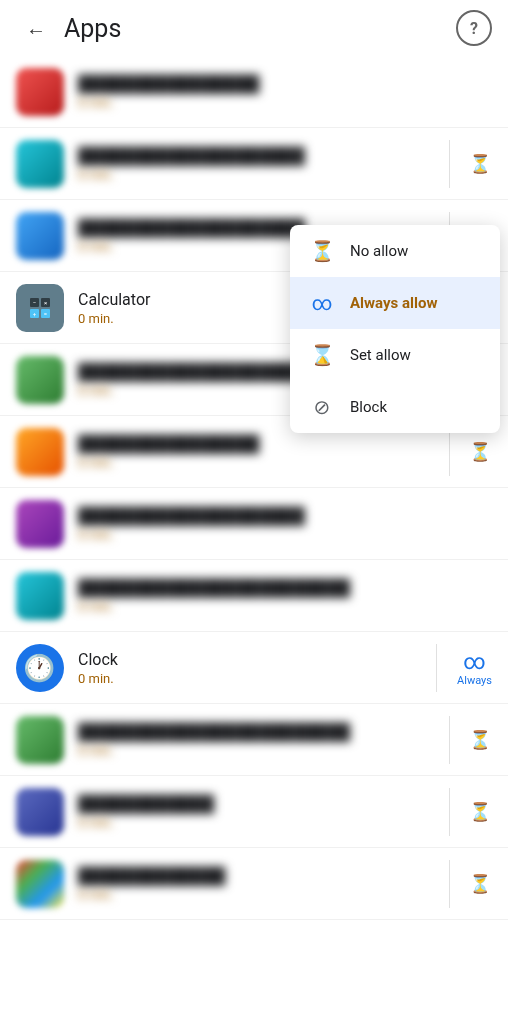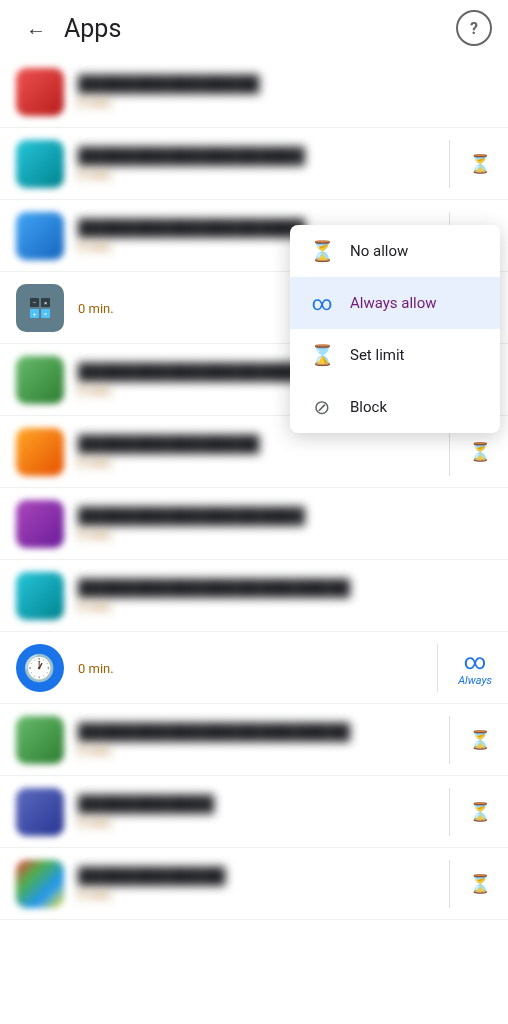--- a/index.html
+++ b/index.html
@@ -97,21 +97,20 @@
       color: #5f6368;
     }
     .always-icon {
       font-size: 22px;
       color: #1a73e8;
     }
     .always-label {
       font-size: 11px;
       color: #1a73e8;
       text-align: center;
-      font-style: italic;
     }
     .always-container {
       display: flex;
       flex-direction: column;
       align-items: center;
     }
 
     
     .blurred .app-name,
     .blurred .app-time {
@@ -239,22 +238,22 @@
       text-align: center;
     }
     .menu-item.selected .menu-item-icon {
       color: #1a73e8;
     }
     .menu-item-label {
       font-size: 15px;
       color: #202124;
     }
     .menu-item.selected .menu-item-label {
-      color: #701a75;
-      font-weight: 400;
+      color: #a16207;
+      font-weight: 700;
     }
   </style>
 </head>
 <body>
 
 <div class="header">
   <div class="back-btn">
     <span class="back-arrow">←</span>
   </div>
   <span class="header-title">Apps</span>
@@ -302,20 +301,21 @@
       <div class="calc-row">
         <div class="calc-key dark">−</div>
         <div class="calc-key dark">×</div>
       </div>
       <div class="calc-row">
         <div class="calc-key blue">+</div>
         <div class="calc-key blue">=</div>
       </div>
     </div>
     <div class="app-info">
+      <div class="app-name">Calculator</div>
       <div class="app-time">0 min.</div>
     </div>
   </div>
 
   <div class="app-item blurred">
     <div class="app-icon blurred-icon icon-green"></div>
     <div class="app-info">
       <div class="app-name">████████████████████</div>
       <div class="app-time">0 min.</div>
     </div>
@@ -349,20 +349,21 @@
     <div class="app-icon blurred-icon icon-teal"></div>
     <div class="app-info">
       <div class="app-name">████████████████████████</div>
       <div class="app-time">0 min.</div>
     </div>
   </div>
 
   <div class="app-item">
     <div class="clock-icon">🕐</div>
     <div class="app-info">
+      <div class="app-name">Clock</div>
       <div class="app-time">0 min.</div>
     </div>
     <div class="divider"></div>
     <div class="app-action">
       <div class="always-container">
         <span class="always-icon">∞</span>
         <span class="always-label">Always</span>
       </div>
     </div>
   </div>
@@ -414,21 +415,21 @@
     <span class="menu-item-label">No allow</span>
   </div>
 
   <div class="menu-item selected">
     <span class="menu-item-icon">∞</span>
     <span class="menu-item-label">Always allow</span>
   </div>
 
   <div class="menu-item">
     <span class="menu-item-icon">⌛</span>
-    <span class="menu-item-label">Set limit</span>
+    <span class="menu-item-label">Set allow</span>
   </div>
 
   <div class="menu-item">
     <span class="menu-item-icon">⊘</span>
     <span class="menu-item-label">Block</span>
   </div>
 
 </div>
 
 </body></html>

